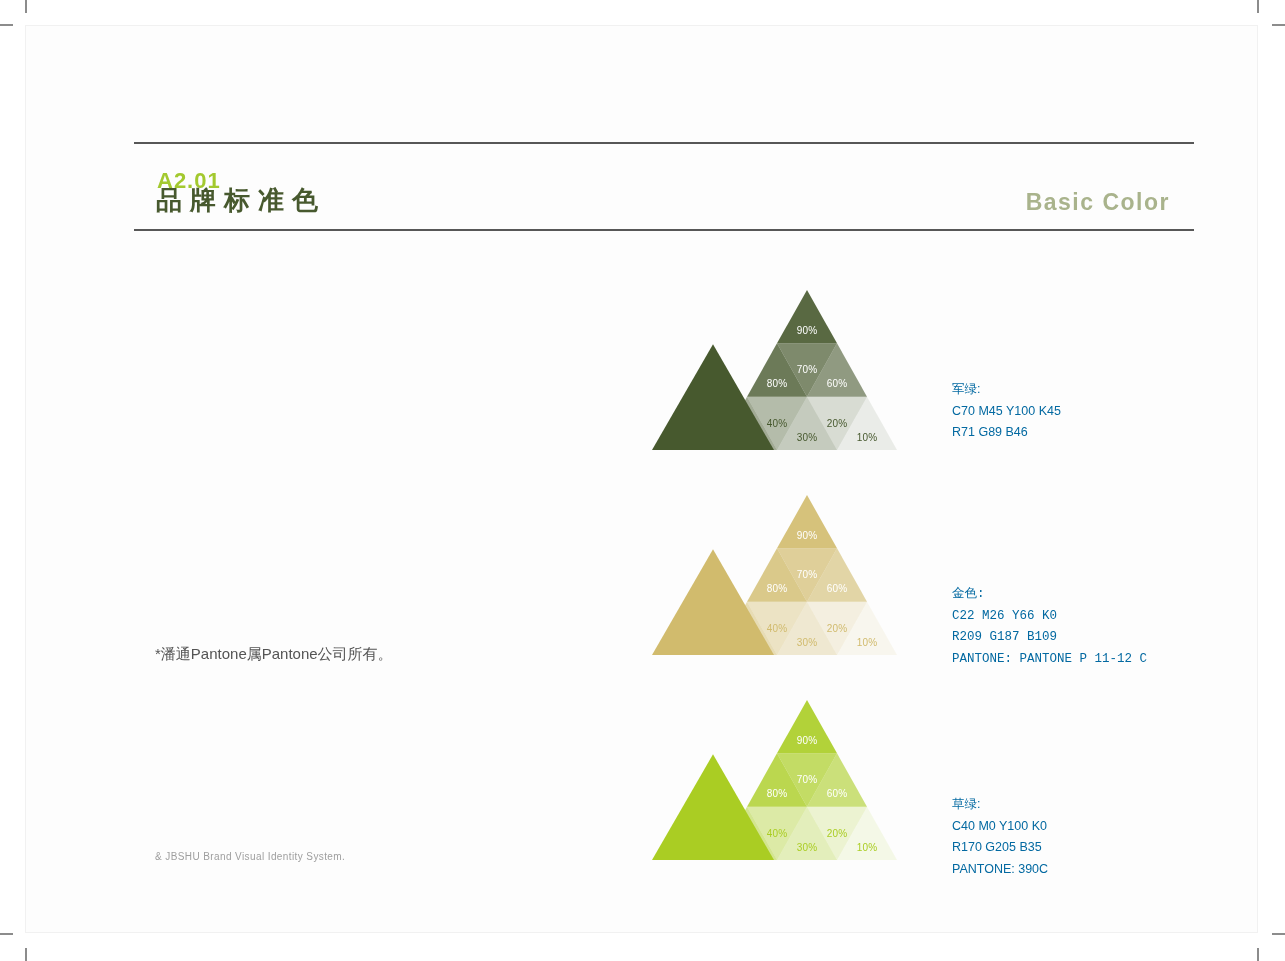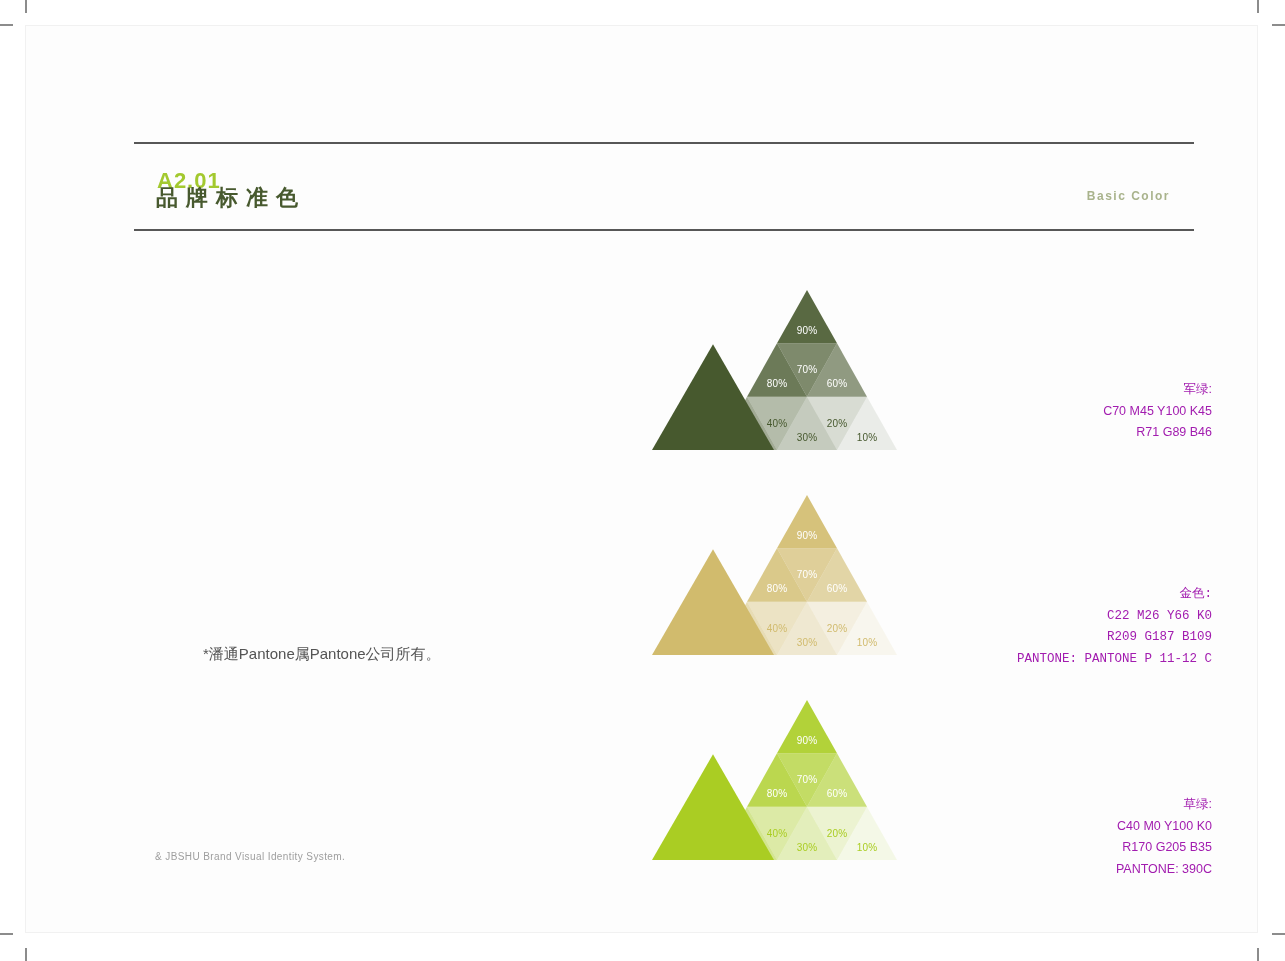--- a/index.html
+++ b/index.html
@@ -15,47 +15,47 @@
   .crop{position:absolute;background:#8c8c8c;}
   .rule{position:absolute;left:134px;width:1060px;height:2px;background:#575757;}
   .rule-top{top:142px;}
   .rule-bottom{top:229px;}
   .header-code{
     position:absolute;left:157px;top:152px;
     font-size:22px;font-weight:bold;letter-spacing:1px;
   }
   .header-title{
     position:absolute;left:156px;top:183px;
-    font-size:22px;font-weight:bold;letter-spacing:8px;
+    font-size:26px;font-weight:bold;letter-spacing:8px;
   }
   .header-subtitle{
     position:absolute;right:115px;top:189px;text-align:right;
-    font-size:12px;font-weight:bold;letter-spacing:1.5px;
+    font-size:23px;font-weight:bold;letter-spacing:1.5px;
   }
   .intro{
     position:absolute;left:155px;top:293px;width:293px;
     font-size:15.5px;line-height:29.4px;color:#545454;
     text-align:justify;text-justify:inter-character;
   }
   .footnote{
     position:absolute;left:155px;top:645px;
-    font-size:15px;color:#545454;margin-left:48px;
+    font-size:15px;color:#545454;
   }
   .page-footer{
     position:absolute;left:155px;top:851px;
     font-size:10px;color:#9e9e9e;letter-spacing:0.4px;
   }
   .pyramid{position:absolute;left:640px;width:300px;height:172px;}
   .pyramid-1{top:282px;}
   .pyramid-2{top:487px;}
   .pyramid-3{top:692px;}
   .pct{font-family:"Liberation Sans","DejaVu Sans",sans-serif;font-size:10px;letter-spacing:0.2px;}
   .info{
     position:absolute;left:952px;width:260px;
-    font-size:12.5px;line-height:21.7px;color:#a21caf;text-align:right;
+    font-size:12.5px;line-height:21.7px;color:#0369a1;
   }
   .info-1{top:379px;}
   .info-2{top:584px;font-family:Liberation Mono, monospace;}
   .info-3{top:794px;}
   .info p{margin:0;}
 </style>
 </head>
 <body>
 
 <div class="canvas">

